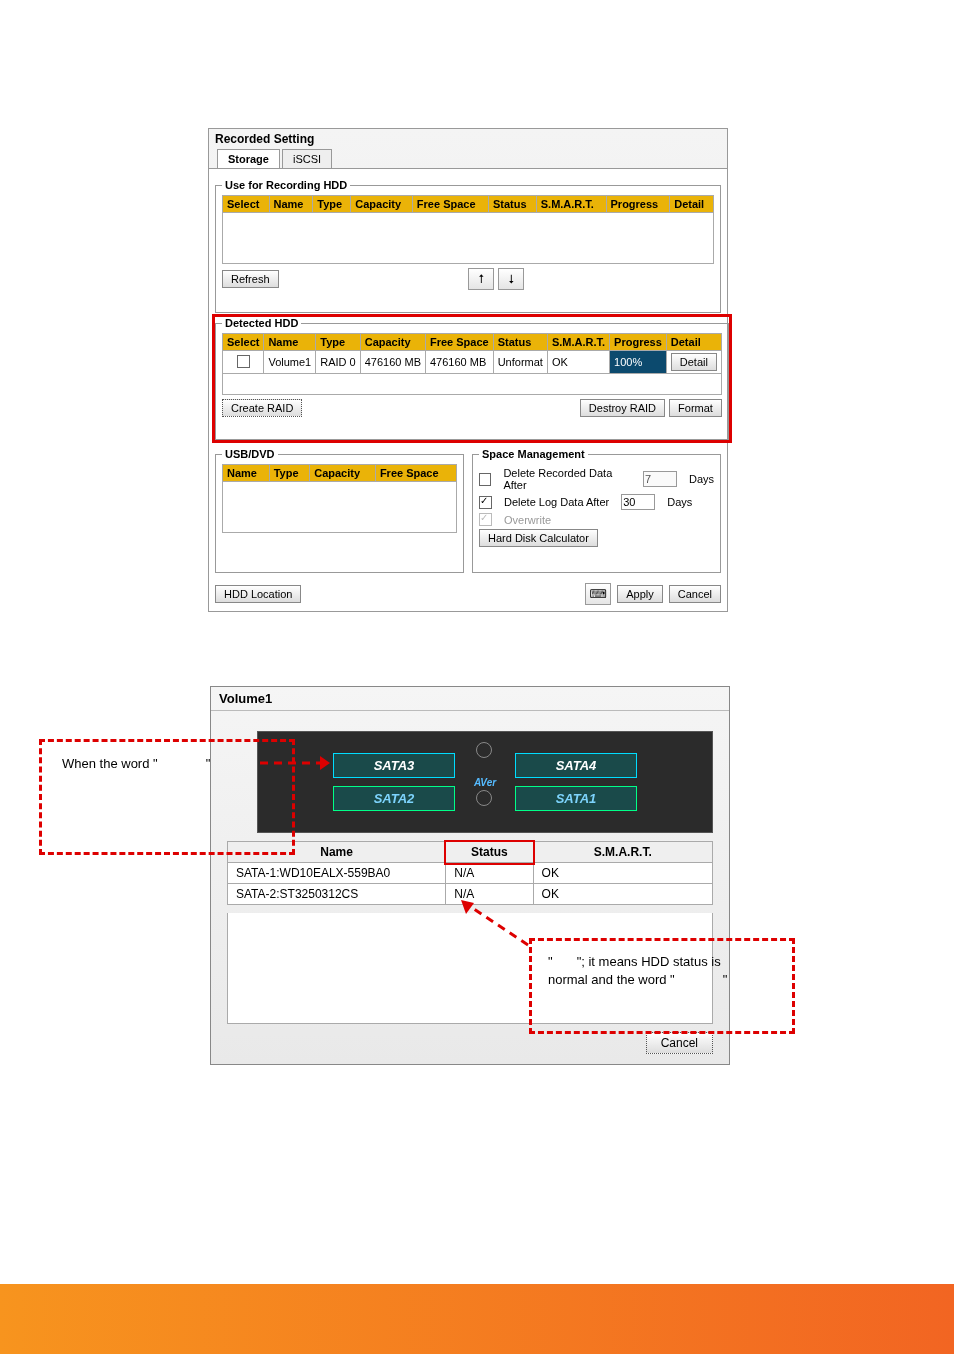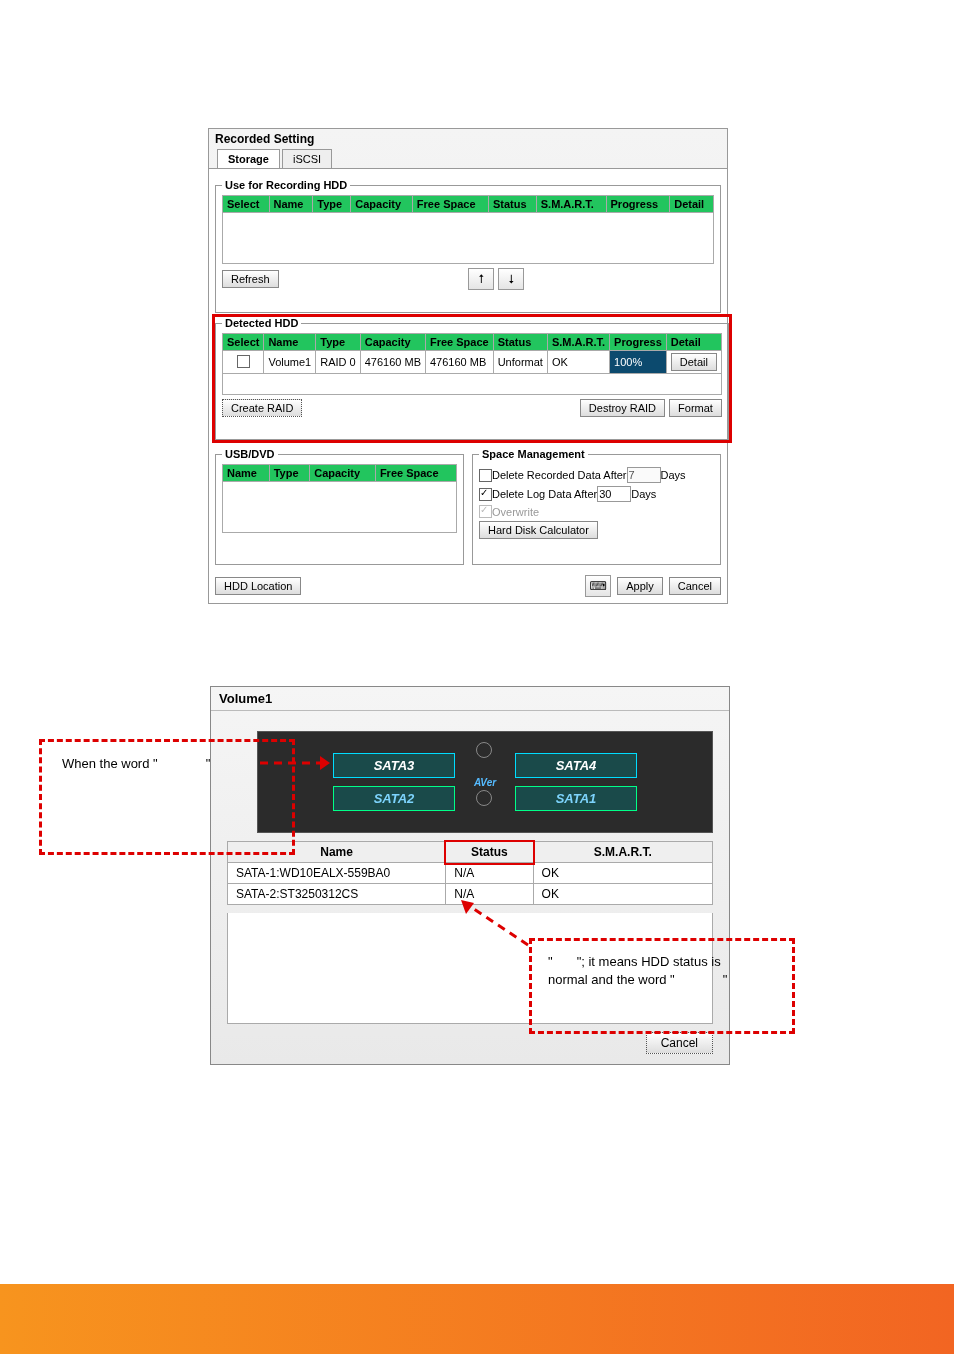--- a/index.html
+++ b/index.html
@@ -65,42 +65,42 @@
     border-collapse: collapse;
     font-size: 11px;
     background: #fff;
   }
   table.grid th, table.grid td {
     border: 1px solid #aaa;
     padding: 2px 4px;
     text-align: left;
     white-space: nowrap;
   }
-  table.grid th { background: #22c55e; }
+  table.grid th { background: #eab308; }
   .btn {
     font-size: 11px;
     border: 1px solid #888;
     background: linear-gradient(#fff,#ddd);
     padding: 2px 8px;
     display: inline-block;
     cursor: pointer;
   }
   .btn-row { margin-top: 4px; }
   .icon-btn {
     width: 24px; height: 20px;
     border:1px solid #999; background:linear-gradient(#fff,#e5e5e5);
     display:inline-flex;align-items:center;justify-content:center;font-size:12px;
     cursor:pointer;
   }
   .progress-cell {
     background:#0c4a6e; color:#fff; text-align:center; font-weight:normal;
   }
   .two-col { display:flex; gap:8px;}
   .two-col fieldset{flex:1;}
-  .sm-row { font-size:11px; display:flex; align-items:center; gap:0; margin:3px 0;}
+  .sm-row { font-size:11px; display:flex; align-items:center; gap:12px; margin:3px 0;}
   .sm-row input[type=text]{ width:30px; font-size:11px; border:1px solid #999; padding:1px;}
   .sm-row.disabled{ color:#999;}
   .bottom-row { display:flex; align-items:center; gap:6px; margin-top:6px;}
   .bottom-row .spacer{flex:1;}
   
   .win2 {
     position:absolute; left:210px; top:686px; width:518px;
     border:1px solid #888;
     background:linear-gradient(#f5f5f5,#e9e9e9);
     padding-bottom:10px;

